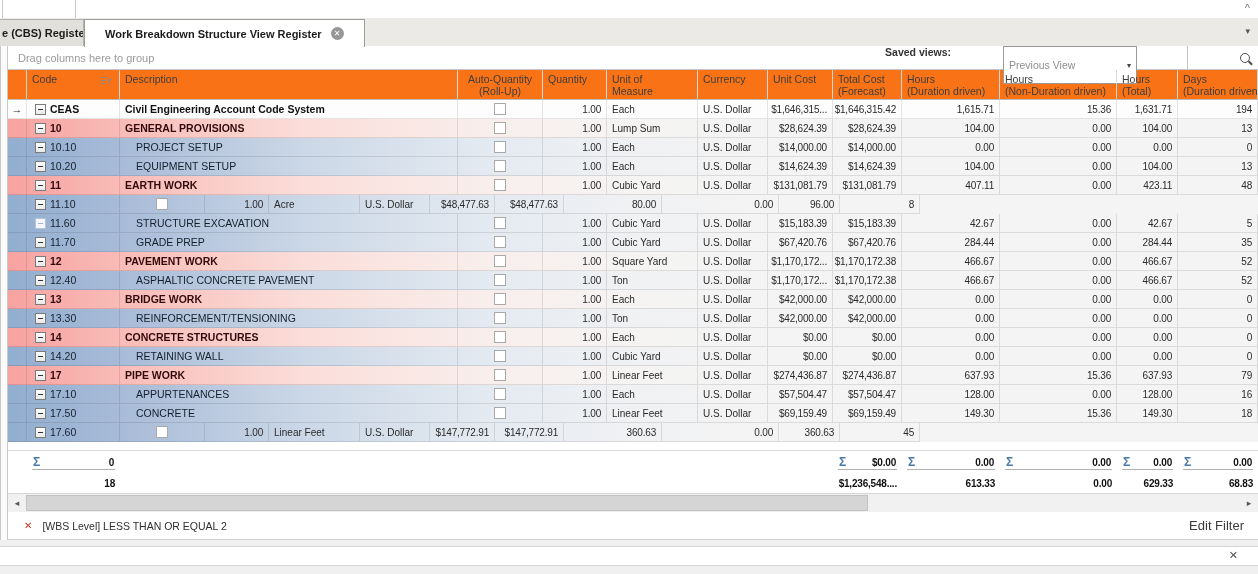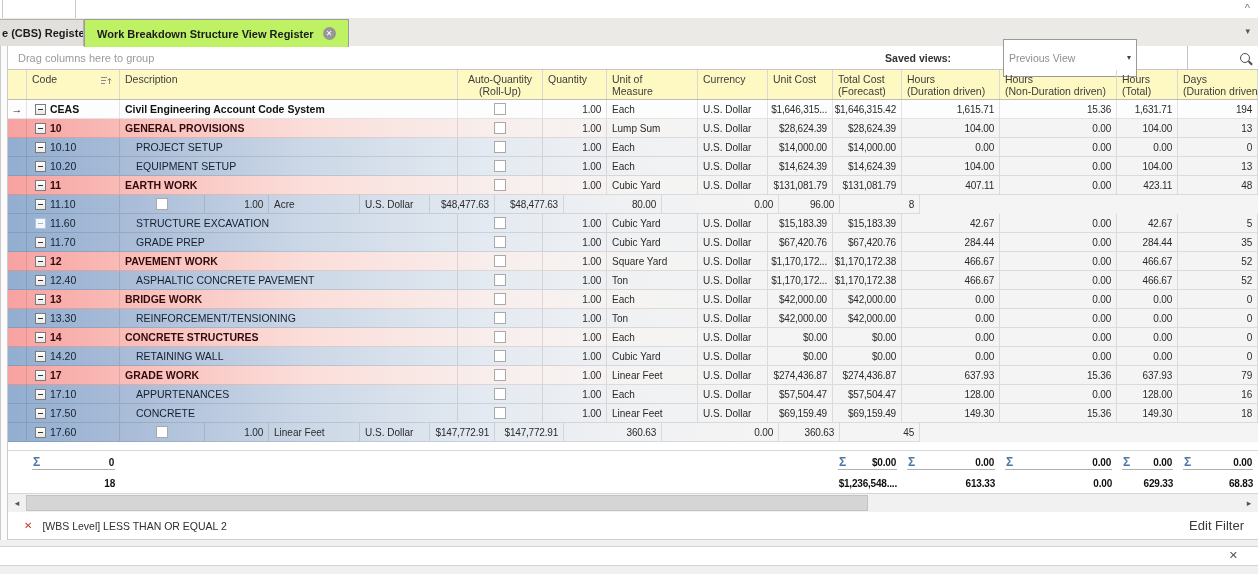--- a/index.html
+++ b/index.html
@@ -5,43 +5,43 @@
   html,body{margin:0;padding:0;background:#e9e9e9;font-family:"Liberation Sans","DejaVu Sans",sans-serif;}
   .screen{position:relative;width:1258px;height:574px;overflow:hidden;background:#f0f0f0;}
   .vline{position:absolute;top:0;width:1px;height:18px;background:#c9c9c9;}
   
   .topstrip{position:absolute;left:0;top:0;width:1258px;height:18px;background:#fff;}
   .scroll-up{position:absolute;right:8px;top:1px;font-size:11px;color:#777;line-height:14px;cursor:default;}
   
   .tabbar{position:absolute;left:0;top:18px;width:1258px;height:28px;background:#eceae7;border-bottom:1px solid #b3b1ae;display:flex;align-items:flex-end;}
   .tab{height:27px;display:flex;align-items:center;font-size:11px;font-weight:bold;color:#1c1c1c;white-space:nowrap;box-sizing:border-box;}
   .tab.inactive{width:84px;background:#e2e0dc;border-top:1px solid #b3b1ae;border-right:1px solid #b3b1ae;padding-left:2px;overflow:hidden;}
-  .tab.active{background:#bef264;border:1px solid #9e9c99;border-bottom:none;padding:0 12px;gap:9px;position:relative;z-index:2;height:28px;margin-bottom:-1px;}
+  .tab.active{background:#ffffff;border:1px solid #9e9c99;border-bottom:none;padding:0 20px;gap:9px;position:relative;z-index:2;height:28px;margin-bottom:-1px;}
   .tabclose{width:13px;height:13px;border-radius:50%;background:#979797;color:#fff;font-size:8px;font-weight:bold;line-height:13px;text-align:center;}
   .tab-dd{position:absolute;right:8px;top:8px;font-size:9px;color:#555;}
   
   .splitter{position:absolute;left:0;top:46px;width:8px;height:494px;background:#fbfbfb;border-left:1px solid #c9c9c9;border-right:1px solid #c9c9c9;box-sizing:border-box;}
   
   .gridwrap{position:absolute;left:8px;top:46px;width:1250px;height:466px;background:#fff;}
   .groupbar{height:24px;display:flex;align-items:center;background:#fff;border-bottom:1px solid #c6c6c6;padding-left:10px;box-sizing:border-box;}
   .grouphint{color:#9b9b9b;font-size:11px;}
-  .savedviews{margin-left:auto;display:flex;align-items:center;height:100%;gap:44px;}
+  .savedviews{margin-left:auto;display:flex;align-items:flex-start;height:100%;gap:44px;}
   .svlabel{font-size:10.5px;font-weight:bold;color:#333;margin-right:8px;}
   .svselect{width:122px;height:18px;border:1px solid #9a9a9a;background:#fff;display:flex;align-items:center;font-size:10.5px;color:#8f8f8f;padding:9px 5px;justify-content:space-between;}
   .svselect .dd{color:#444;font-size:8px;}
   .svdivider{width:1px;height:100%;background:#c4c4c4;margin-left:6px;}
   .searchbtn{width:26px;height:100%;display:flex;align-items:center;justify-content:center;}
   .lens{width:8px;height:8px;border:1.6px solid #4f4f4f;border-radius:50%;position:relative;display:inline-block;}
   .lens::after{content:"";position:absolute;width:5px;height:1.6px;background:#4f4f4f;transform:rotate(45deg);right:-4px;bottom:-2px;}
   
   .c-ind{width:19px;}.c-code{width:93px;}.c-desc{width:338px;}.c-aq{width:85px;}
   .c-qty{width:64px;}.c-uom{width:91px;}.c-cur{width:70px;}.c-uc{width:65px;}
   .c-tc{width:69px;}.c-hd{width:98px;}.c-hnd{width:117px;}.c-ht{width:61px;}.c-days{width:80px;}
   
-  .hrow{display:flex;height:30px;background:#fef9c3;border-bottom:1px solid #bcbcbc;box-sizing:border-box;}
+  .hrow{display:flex;height:30px;background:#f97316;border-bottom:1px solid #bcbcbc;box-sizing:border-box;}
   .hcell{box-sizing:border-box;border-right:1px solid #d8d8d8;padding:3px 5px 0;color:#3d3d3d;font-size:10.5px;line-height:12px;overflow:hidden;white-space:nowrap;display:flex;flex-direction:column;}
   .hcell.c-aq{align-items:center;text-align:center;}
   .hcell.c-code{flex-direction:row;align-items:flex-start;}
   .sorticon{margin-left:auto;margin-right:2px;margin-top:2px;}
   
   .rows{height:342px;overflow:hidden;}
   .row{display:flex;height:19px;box-sizing:border-box;}
   .row.lvl0{background:#fdfdfd;}
   .row.lvl1{background:linear-gradient(90deg,var(--lvl1) 0,#f9bdb8 120px,#fbdeda 300px,#f8eeec 480px,#f5f4f3 620px,#f4f4f4 760px);}
   .row.lvl2{background:linear-gradient(90deg,var(--lvl2) 0,#a9bcd8 120px,#ccd8e7 300px,#e4eaf1 480px,#f0f1f3 620px,#f4f4f4 760px);}
@@ -450,21 +450,21 @@
           <div class="cell num c-hnd">0.00</div>
           <div class="cell num c-ht">0.00</div>
           <div class="cell num c-days">0</div>
         </div>
         <div class="row lvl1">
           <div class="cell c-ind"></div>
           <div class="cell c-code">
             <span class="expicon"></span>
             <span class="codetext">17</span>
           </div>
-          <div class="cell c-desc">GRADE WORK</div>
+          <div class="cell c-desc">PIPE WORK</div>
           <div class="cell c-aq">
             <span class="checkbox"></span>
           </div>
           <div class="cell num c-qty">1.00</div>
           <div class="cell c-uom">Linear Feet</div>
           <div class="cell c-cur">U.S. Dollar</div>
           <div class="cell num c-uc">$274,436.87</div>
           <div class="cell num c-tc">$274,436.87</div>
           <div class="cell num c-hd">637.93</div>
           <div class="cell num c-hnd">15.36</div>

